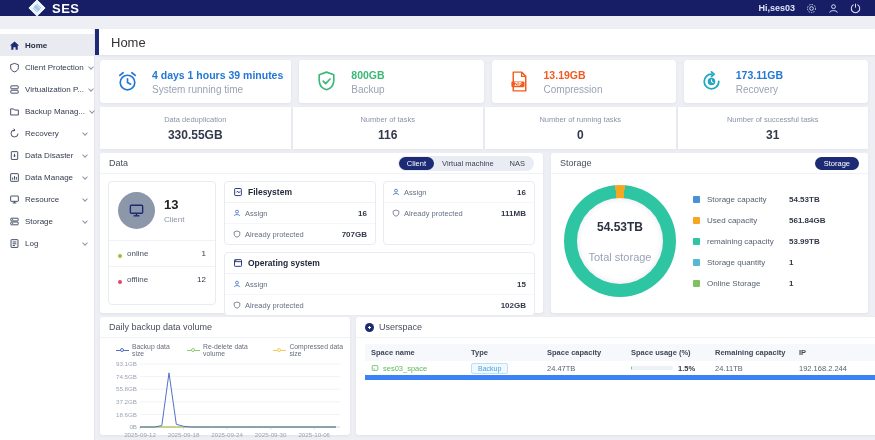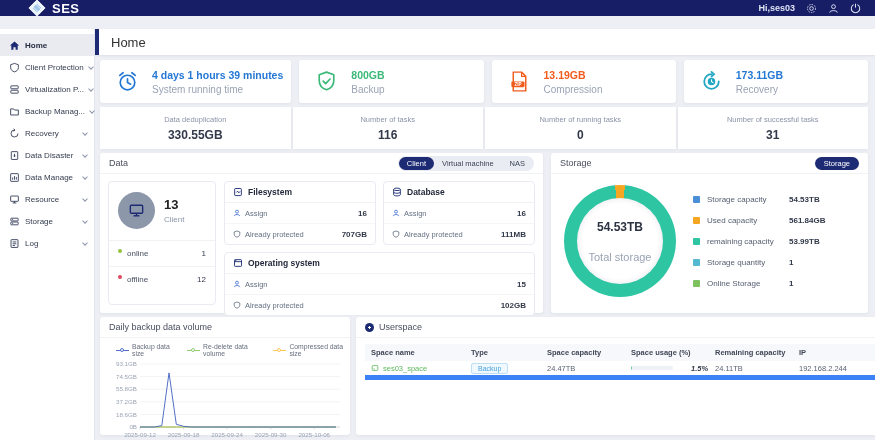--- a/index.html
+++ b/index.html
@@ -52,21 +52,21 @@
 .tab.active{background:#1d2b74;color:#fff;}
 .pill-badge{background:#1d2b74;color:#fff;font-size:7.5px;padding:2px 9px;border-radius:8px;}
 
 
 .data-body{display:flex;gap:8px;padding:7px 8px;}
 .client-card{width:108px;height:124px;border:1px solid #e8ebf1;border-radius:4px;}
 .client-top{display:flex;align-items:center;gap:9px;padding:10px 9px 11px;}
 .client-avatar{width:37px;height:37px;border-radius:50%;background:#8d97aa;display:flex;align-items:center;justify-content:center;flex:none;}
 .client-count{font-size:13px;font-weight:bold;color:#222;}
 .client-label{font-size:8px;color:#8b94a8;margin-top:3px;}
-.client-row{display:flex;align-items:flex-start;border-top:1px solid #f0f2f6;padding:8px 9px;font-size:8px;color:#4a5164;}
+.client-row{display:flex;align-items:flex-end;border-top:1px solid #f0f2f6;padding:8px 9px;font-size:8px;color:#4a5164;}
 .client-row .dot{width:4px;height:4px;border-radius:50%;margin-right:5px;}
 .dot-online{background:#94c23d;}
 .dot-offline{background:#e0475f;}
 .client-row .num{margin-left:auto;color:#32394a;}
 .sections{flex:1;display:grid;grid-template-columns:1fr 1fr;gap:7px;align-content:start;}
 .section-card{border:1px solid #e8ebf1;border-radius:4px;background:#fff;}
 .section-card.wide{grid-column:1/3;}
 .section-title{display:flex;align-items:center;gap:5px;padding:5px 8px;border-bottom:1px solid #f0f2f6;font-size:8.5px;font-weight:bold;color:#23293b;}
 .section-row{display:flex;align-items:center;gap:4px;padding:5.5px 8px;font-size:7.5px;color:#667083;border-bottom:1px solid #f5f6f9;}
 .section-row:last-child{border-bottom:none;}
@@ -93,21 +93,21 @@
 
 
 .select{display:flex;align-items:center;gap:5px;min-width:58px;height:14px;border:1px solid #dde1e9;border-radius:2px;padding:0 5px;font-size:7px;color:#8b94a8;cursor:pointer;}
 .select .chev{width:4px;height:4px;border-right:1px solid #aab2c2;border-bottom:1px solid #aab2c2;transform:rotate(45deg);margin-left:auto;}
 .us-table{margin:6px 9px 0;}
 .us-head,.us-row{display:grid;grid-template-columns:100px 76px 84px 84px 84px 1fr;align-items:center;padding:0 6px;}
 .us-head{background:#f7f8fb;height:17px;font-size:7.5px;font-weight:bold;color:#3f4656;}
 .us-row{height:19px;font-size:7.5px;color:#5a6272;border-bottom:5px solid #3b82f6;}
 .us-name{color:#5cb85c;display:flex;align-items:center;gap:4px;cursor:pointer;}
 .type-badge{display:inline-block;border:1px solid #bfe0f2;background:#f0f9ff;color:#4aa3dc;font-size:7px;padding:1px 6px;border-radius:2px;}
-.usage-cell{display:flex;align-items:center;gap:18px;font-style:italic;}
+.usage-cell{display:flex;align-items:center;gap:5px;}
 .usage-track{width:42px;height:4px;background:#edf0f4;border-radius:2px;overflow:hidden;}
 .usage-fill{height:100%;background:#54c08a;width:0;}
 .usage-text{font-weight:bold;color:#32394a;}
 .uicon{width:9px;height:9px;border-radius:50%;background:radial-gradient(circle at 50% 50%,#fff 0 1.2px,#1d2b74 1.3px);flex:none;}
 </style>
 </head>
 <body>
 
 <div class="screen">
 
@@ -356,28 +356,20 @@
           </div>
           <div class="section-row">
             <svg width="8" height="8" viewBox="0 0 12 12" fill="none" stroke="#667083" stroke-width="1.2">
                 <path d="M6 1.5 L10.2 3 V6.2 C10.2 8.6 8.4 10 6 10.8 C3.6 10 1.8 8.6 1.8 6.2 V3 Z"></path>
               </svg>
             <span>Already protected</span>
             <span class="num">707GB</span>
           </div>
         </div>
         <div class="section-card">
-          <div class="section-title">
-            <svg width="10" height="10" viewBox="0 0 12 12" fill="none" stroke="#1d2b74" stroke-width="1.1">
-                <ellipse cx="6" cy="2.8" rx="4" ry="1.5"></ellipse>
-                <path d="M2 2.8 V9.2 C2 10 3.8 10.7 6 10.7 C8.2 10.7 10 10 10 9.2 V2.8"></path>
-                <path d="M2 6 C2 6.8 3.8 7.5 6 7.5 C8.2 7.5 10 6.8 10 6"></path>
-              </svg>
-            <span>Database</span>
-          </div>
           <div class="section-row">
             <svg width="8" height="8" viewBox="0 0 12 12" fill="none" stroke="#3a68c8" stroke-width="1.2">
                 <circle cx="6" cy="4" r="2.2"></circle>
                 <path d="M1.8 10.6 C1.8 7.6 10.2 7.6 10.2 10.6"></path>
               </svg>
             <span>Assign</span>
             <span class="num">16</span>
           </div>
           <div class="section-row">
             <svg width="8" height="8" viewBox="0 0 12 12" fill="none" stroke="#667083" stroke-width="1.2">

